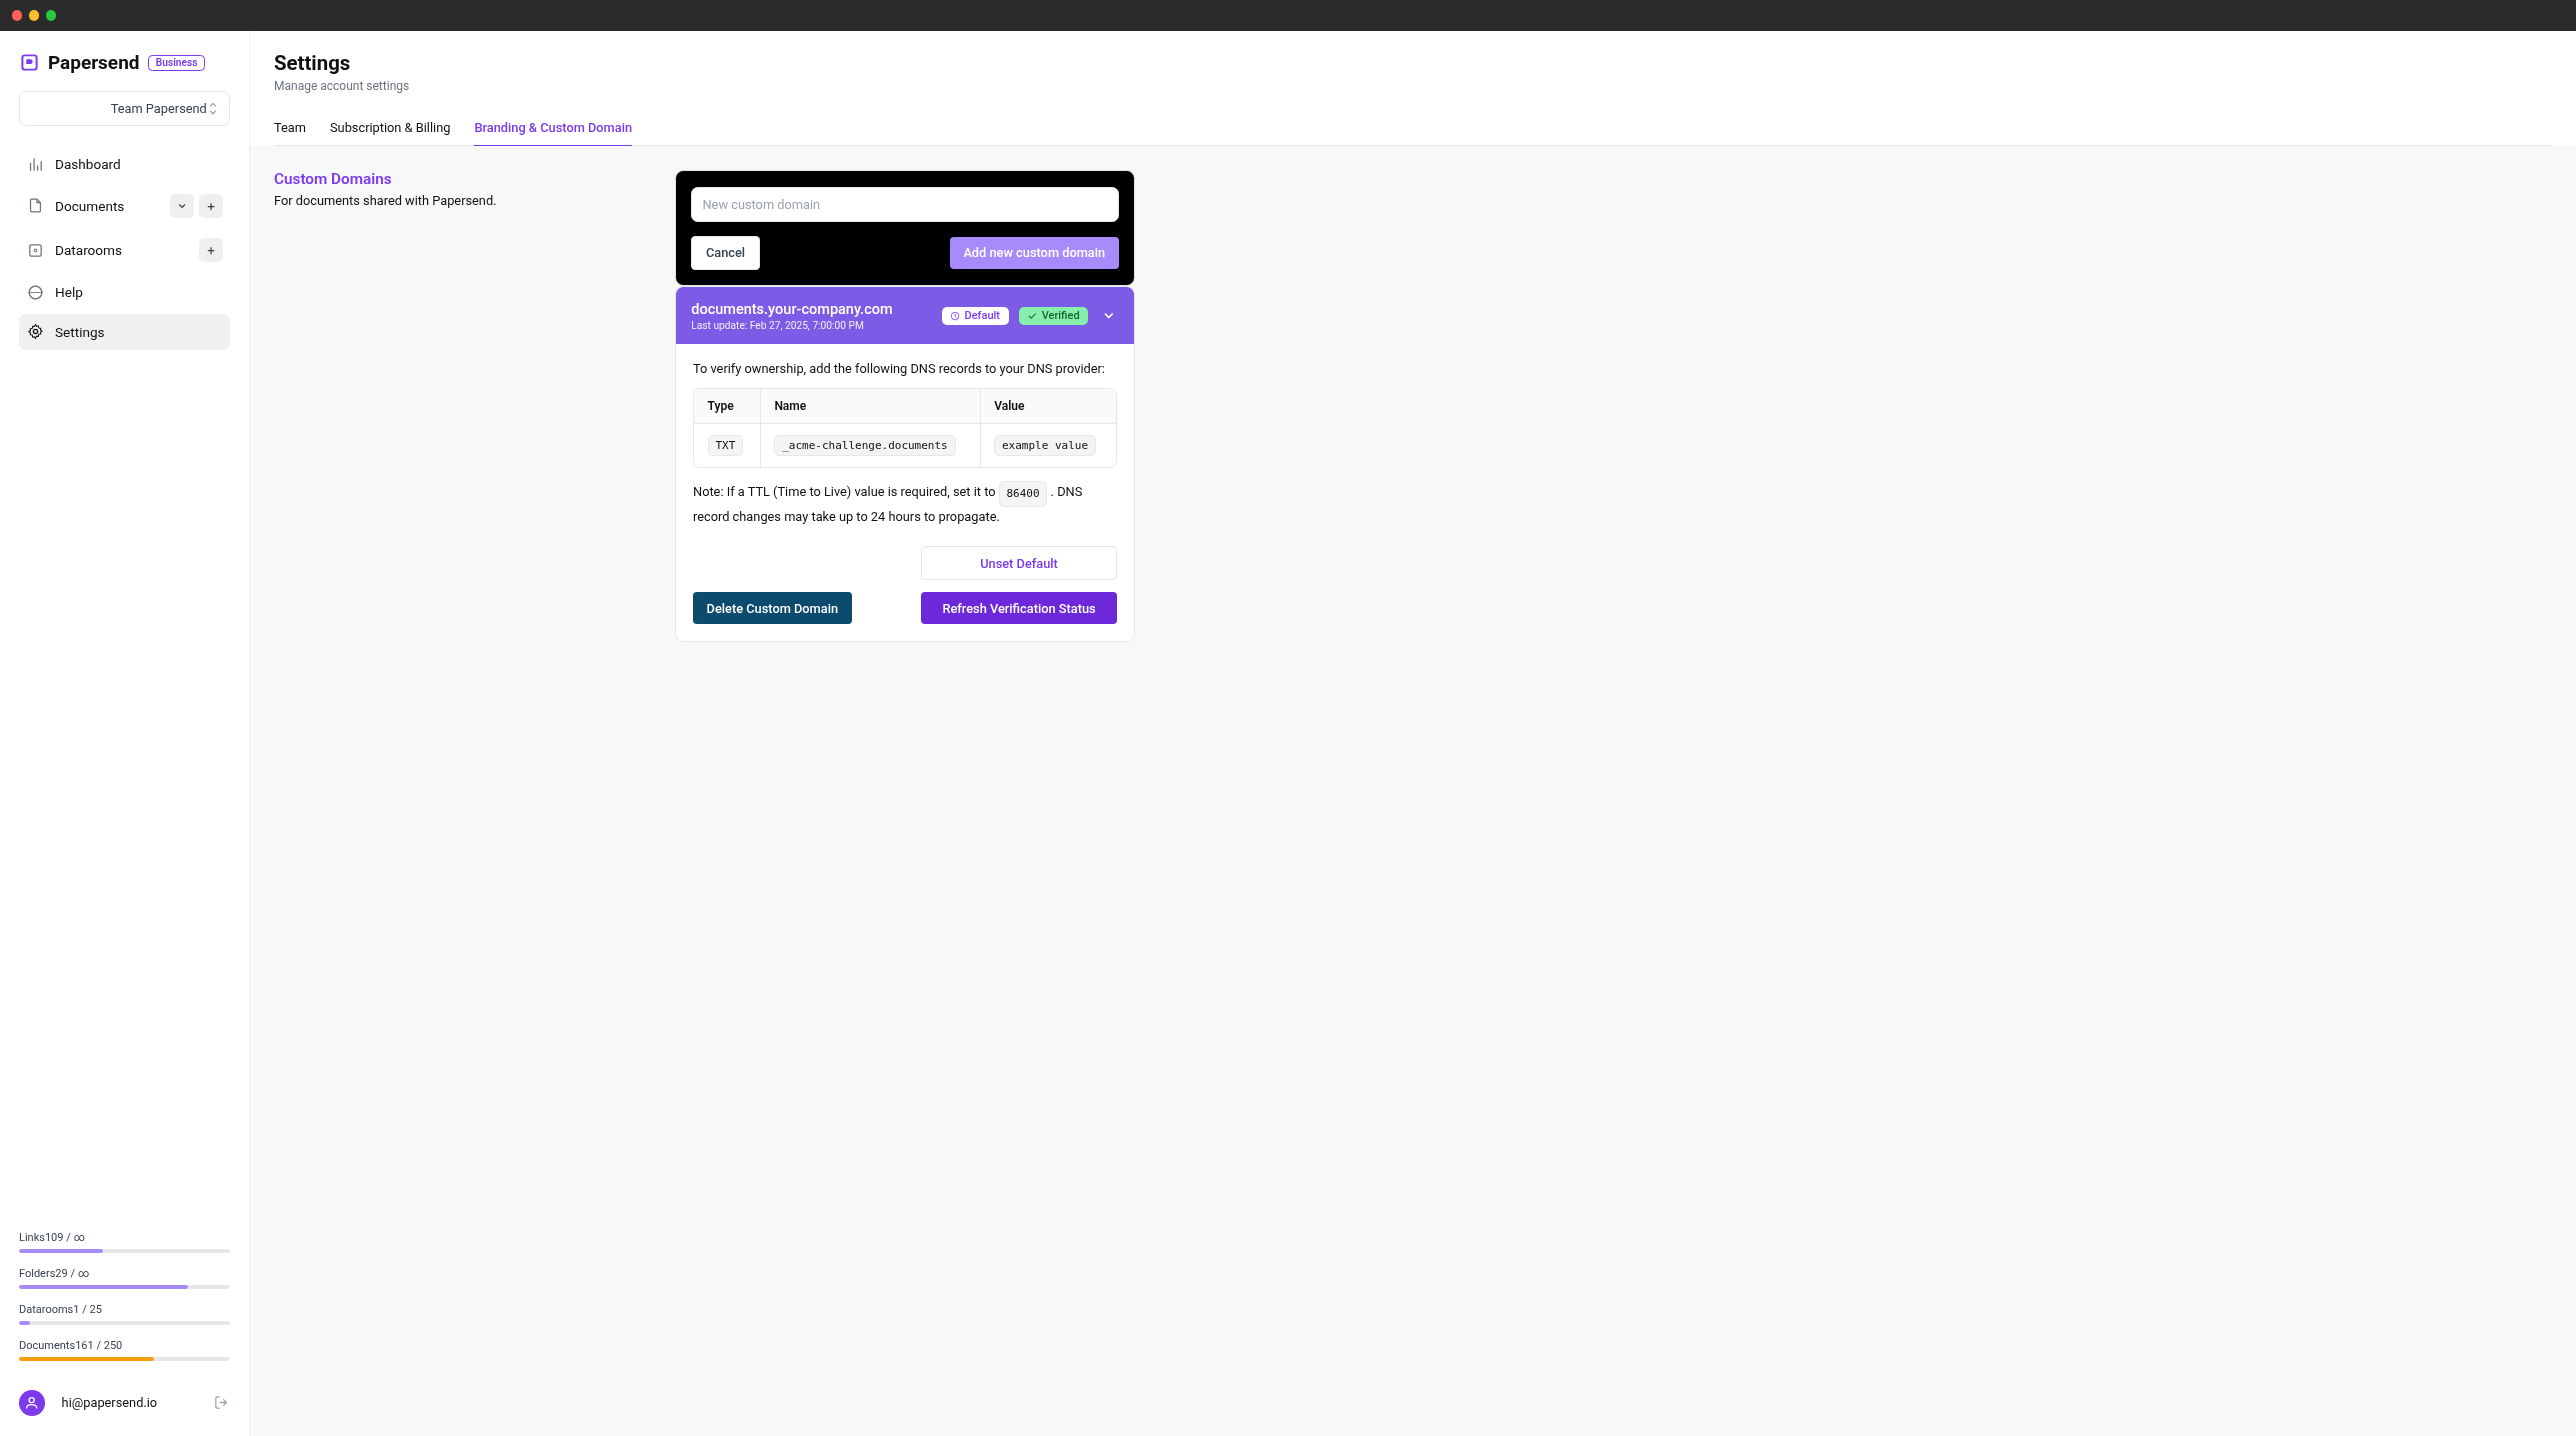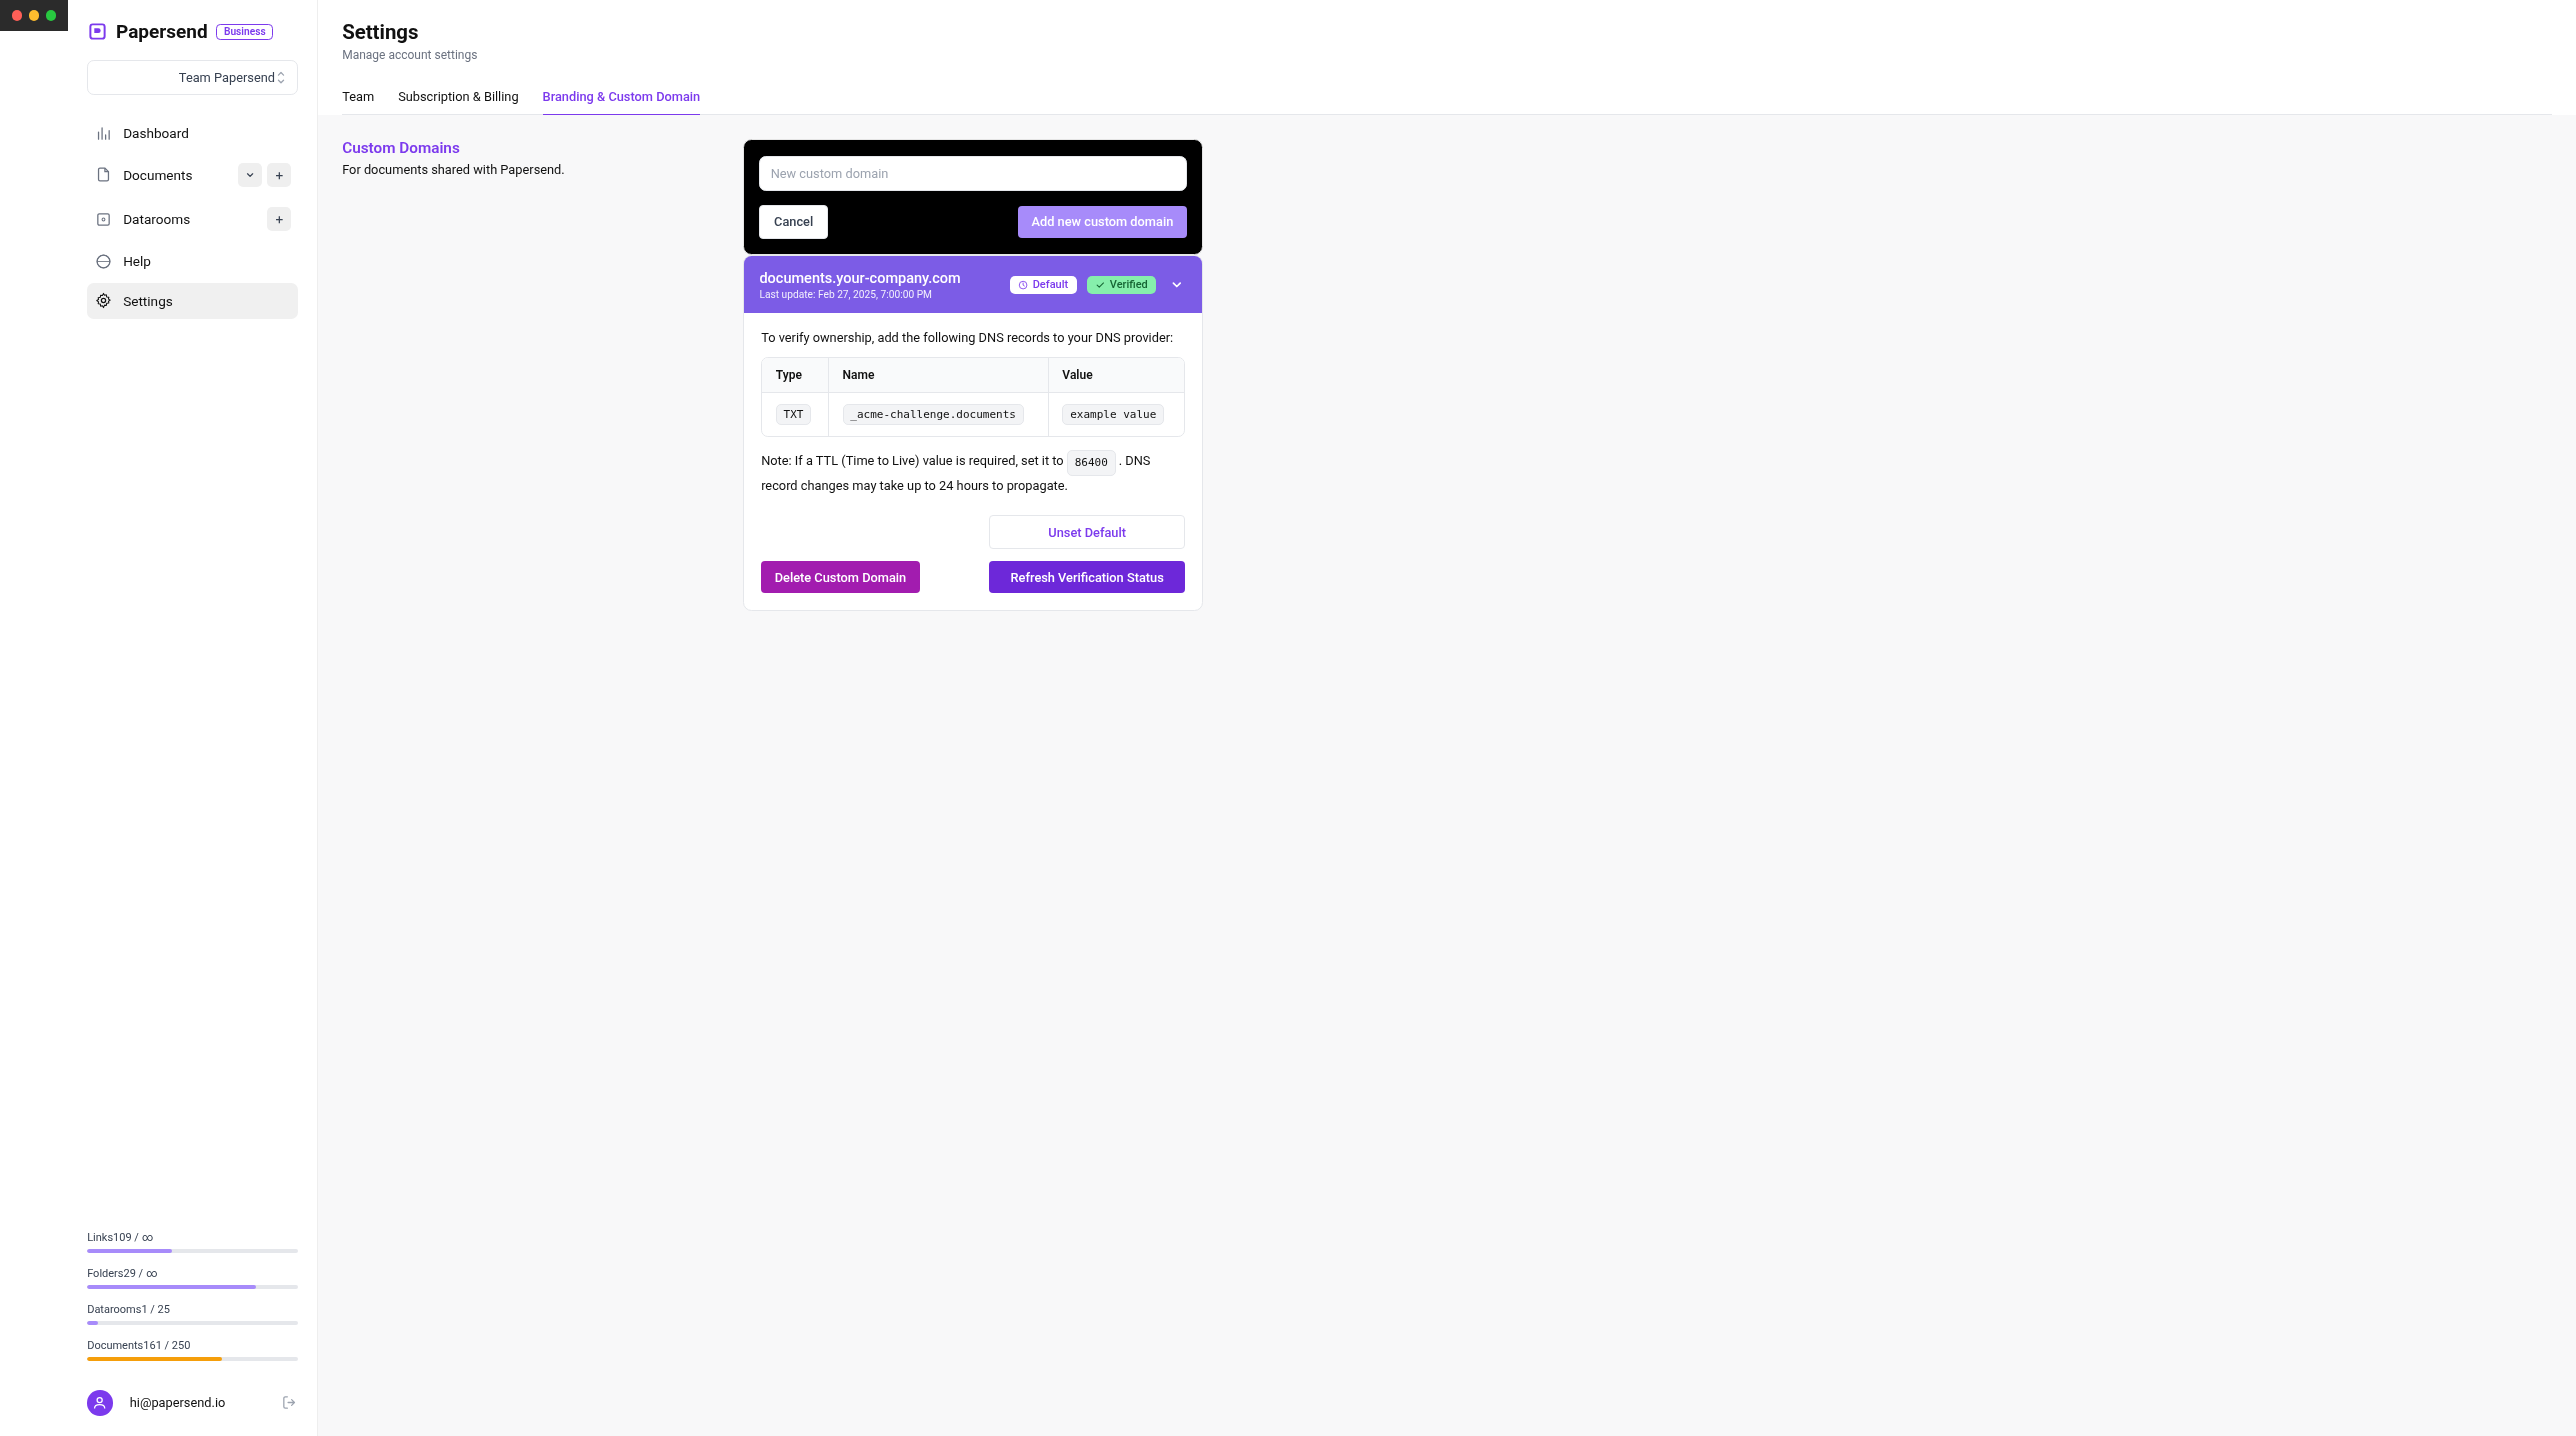--- a/index.html
+++ b/index.html
@@ -1,17 +1,17 @@
 <!DOCTYPE html>
 <html style="font-size:13.6px"><head>
 <meta charset="utf-8">
 <style>
 *{margin:0;padding:0;box-sizing:border-box;font-family:-apple-system,BlinkMacSystemFont,"Segoe UI",Roboto,sans-serif}
 body{background:#fff;width:100%;height:100vh;overflow:hidden}
-.window{width:100%;height:100%;display:flex;flex-direction:row}
+.window{width:100%;height:100%;display:flex;flex-direction:column}
 .titlebar{height:31px;background:#2b2b2b;display:flex;align-items:center;padding:0 12px}
 .traffic-lights{display:flex;gap:6.8px}
 .traffic-light{width:10.2px;height:10.2px;border-radius:50%}
 .tl-red{background:#ff5f57}.tl-yellow{background:#febc2e}.tl-green{background:#28c840}
 .app-body{flex:1;display:flex;background:#fff;overflow:hidden}
 .sidebar{width:250px;border-right:0.9px solid #eee;display:flex;flex-direction:column;padding:20.4px 19px}
 .logo-row{display:flex;align-items:center;gap:8.5px;margin-bottom:17px}
 .logo-mark{width:20.4px;height:20.4px;display:flex;align-items:center;justify-content:center;color:#7c3aed}
 .logo-word{font-size:19px;font-weight:700;color:#111}
 .plan-badge{border:0.9px solid #7c3aed;border-radius:4.3px;padding:1.7px 6.8px;font-size:10.2px;font-weight:600;color:#7c3aed}
@@ -47,21 +47,21 @@
 .section-heading{font-size:15.3px;font-weight:600;color:#7c3aed;margin-bottom:5.1px}
 .section-desc{font-size:12.8px;color:#111}
 .section-right{flex:1;max-width:460px}
 .card{background:#000000;border:0.9px solid #e5e5e5;border-radius:8.5px;padding:15.3px;}
 .domain-input{width:100%;border:0.9px solid #e5e7eb;border-radius:6.8px;padding:9.4px 10.2px;font-size:12.8px;color:#111;margin-bottom:13.6px}
 .domain-input::placeholder{color:#9ca3af}
 .actions-row{display:flex;justify-content:space-between;align-items:center}
 .btn{border:none;border-radius:4px;padding:8.5px 13.6px;font-size:12.8px;font-weight:500;cursor:pointer}
 .btn-ghost{background:#fff;border:0.9px solid #e5e7eb;color:#374151}
 .btn-primary-soft{background:#a78bfa;color:#fff}
-.btn-danger{background:#a21caf;color:#fff}
+.btn-danger{background:#0c4a6e;color:#fff}
 .btn-primary{background:#6d28d9;color:#fff}
 .btn-outline-purple{background:#fff;border:0.9px solid #e5e7eb;color:#7c3aed}
 .domain-card{border:0.9px solid #e5e7eb;border-radius:8.5px;overflow:hidden;background:#fff}
 .domain-header{background:#7c5ce6;color:#fff;padding:13.6px 15.3px;display:flex;align-items:center;gap:10.2px}
 .domain-info{flex:1}
 .domain-name{font-size:14.5px;font-weight:500;margin-bottom:1.7px}
 .domain-updated{font-size:10.2px;opacity:.9}
 .badge{display:inline-flex;align-items:center;gap:4.3px;border-radius:5.1px;padding:2.6px 8.5px;font-size:11px;font-weight:500}
 .badge-default{background:#fff;color:#7c3aed}
 .badge-verified{background:#86efac;color:#166534}

